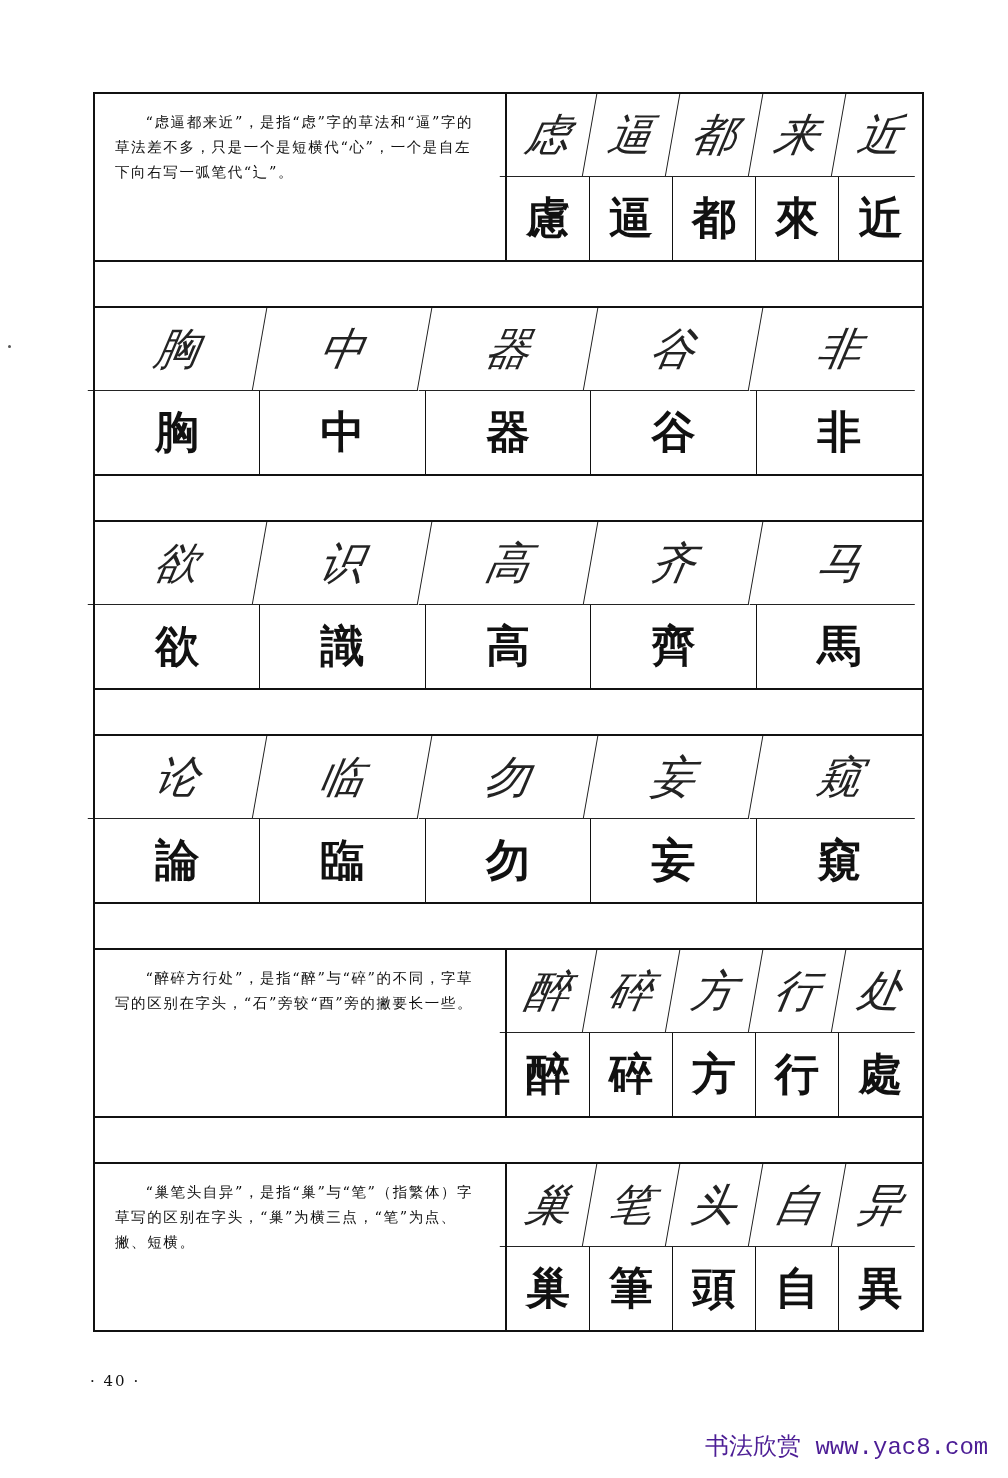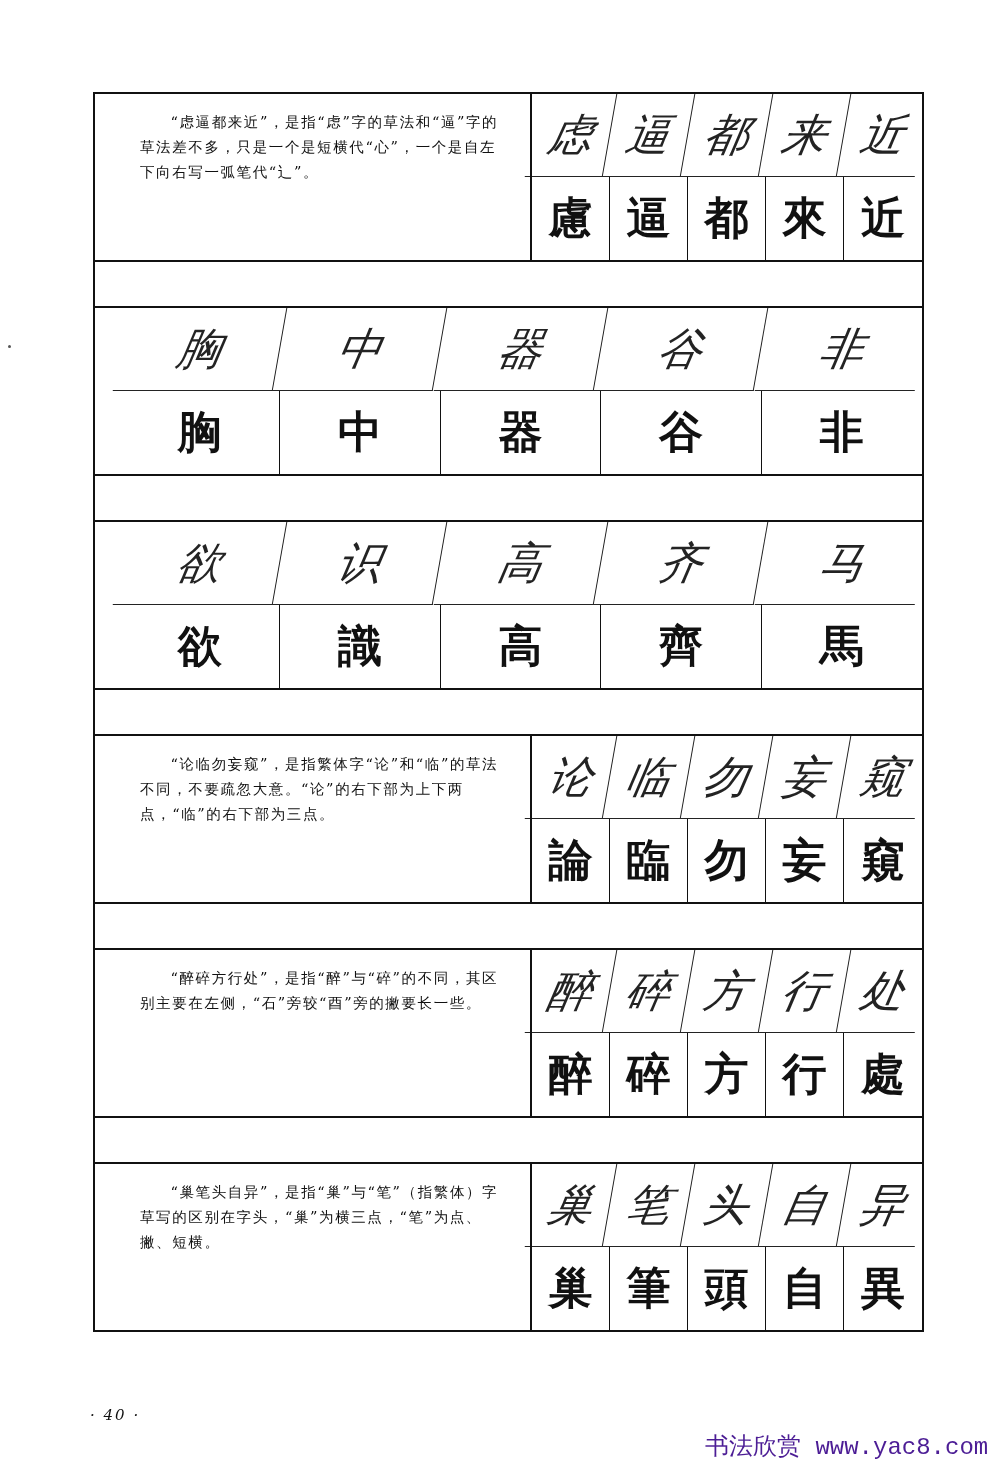--- a/index.html
+++ b/index.html
@@ -1,28 +1,28 @@
 <!DOCTYPE html>
 <html><head>
 <meta charset="utf-8">
 <style>
   html, body { margin: 0; padding: 0; background: #ffffff; }
   body { width: 1008px; height: 1478px; position: relative; overflow: hidden; font-family: "DejaVu Serif", serif; color: #111; }
   .frame { position: absolute; left: 93px; top: 92px; width: 827px; border: 2px solid #111; border-top-width: 2px; }
-  .section { display: flex; height: 166px; border-bottom: 2px solid #111; padding-left: 25px; }
+  .section { display: flex; height: 166px; border-bottom: 2px solid #111; }
   .gap { height: 44px; border-bottom: 2px solid #111; }
   .desc { width: 412px; border-right: 2px solid #111; padding: 16px 18px 0 20px; box-sizing: border-box; font-size: 14.5px; line-height: 25px; letter-spacing: 1.6px; }
   .desc p { margin: 0; text-indent: 2.1em; }
   .grid { flex: 1; display: grid; grid-template-columns: repeat(5, 1fr); grid-template-rows: 1fr 1fr; }
   .cell { border-right: 1.5px solid #111; border-bottom: 1.5px solid #111; display: flex; align-items: center; justify-content: center; font-size: 44px; }
   .cell:nth-child(5n) { border-right: none; }
   .cell:nth-child(n+6) { border-bottom: none; }
   .cursive { font-family: "DejaVu Serif", serif; font-style: italic; transform: skewX(-10deg); font-weight: normal; opacity: 0.92; }
   .regular { font-family: "DejaVu Serif", serif; font-weight: bold; }
-  .page-number { position: absolute; left: 90px; top: 1406px; font-size: 15px; letter-spacing: 2px; font-style: italic; }
+  .page-number { position: absolute; left: 90px; top: 1372px; font-size: 15px; letter-spacing: 2px; }
   .watermark { position: absolute; left: 705px; top: 1430px; color: #4c1d95; font-size: 24px; font-family: "Liberation Mono", monospace; white-space: nowrap; }
   .stray-mark { position: absolute; left: 8px; top: 345px; width: 3px; height: 3px; background: #555; border-radius: 50%; }
 </style>
 </head>
 <body>
 
 <div class="stray-mark"></div>
 
 <div class="frame">
 
@@ -71,41 +71,38 @@
       <div class="cell regular">欲</div>
       <div class="cell regular">識</div>
       <div class="cell regular">高</div>
       <div class="cell regular">齊</div>
       <div class="cell regular">馬</div>
     </div>
   </div>
   <div class="gap"></div>
 
   <div class="section">
-    <div class="desc">
-        <p>“论临勿妄窥”，是指繁体字“论”和“临”的草法不同，不要疏忽大意。“论”的右下部为上下两点，“临”的右下部为三点。</p>
-      </div>
     <div class="grid">
       <div class="cell cursive">论</div>
       <div class="cell cursive">临</div>
       <div class="cell cursive">勿</div>
       <div class="cell cursive">妄</div>
       <div class="cell cursive">窥</div>
       <div class="cell regular">論</div>
       <div class="cell regular">臨</div>
       <div class="cell regular">勿</div>
       <div class="cell regular">妄</div>
       <div class="cell regular">窺</div>
     </div>
   </div>
   <div class="gap"></div>
 
   <div class="section">
     <div class="desc">
-        <p>“醉碎方行处”，是指“醉”与“碎”的不同，其区别主要在左侧，“石”旁较“酉”旁的撇要长一些。</p>
+        <p>“醉碎方行处”，是指“醉”与“碎”的不同，字草写的区别在字头，“石”旁较“酉”旁的撇要长一些。</p>
       </div>
     <div class="grid">
       <div class="cell cursive">醉</div>
       <div class="cell cursive">碎</div>
       <div class="cell cursive">方</div>
       <div class="cell cursive">行</div>
       <div class="cell cursive">处</div>
       <div class="cell regular">醉</div>
       <div class="cell regular">碎</div>
       <div class="cell regular">方</div>

